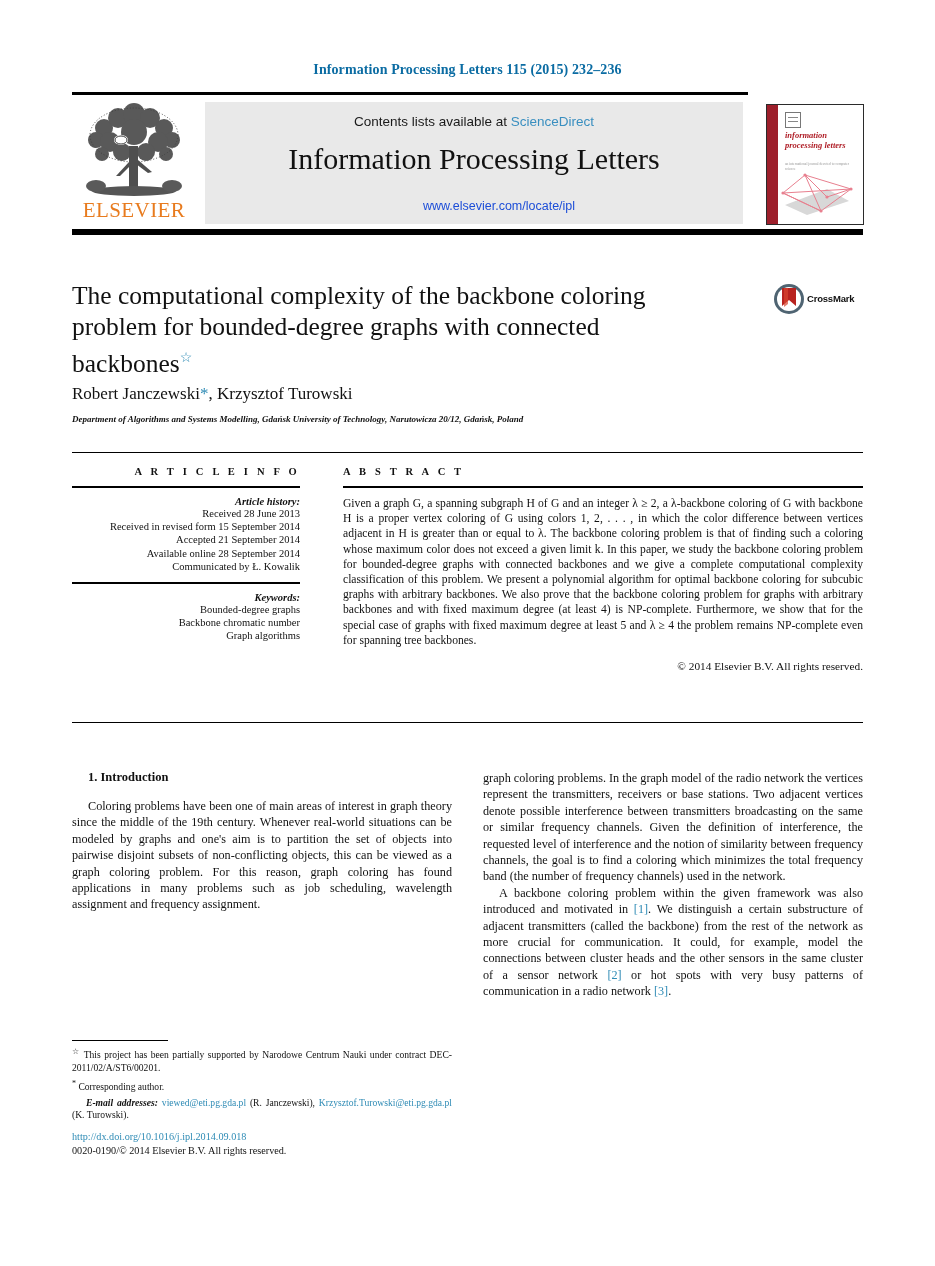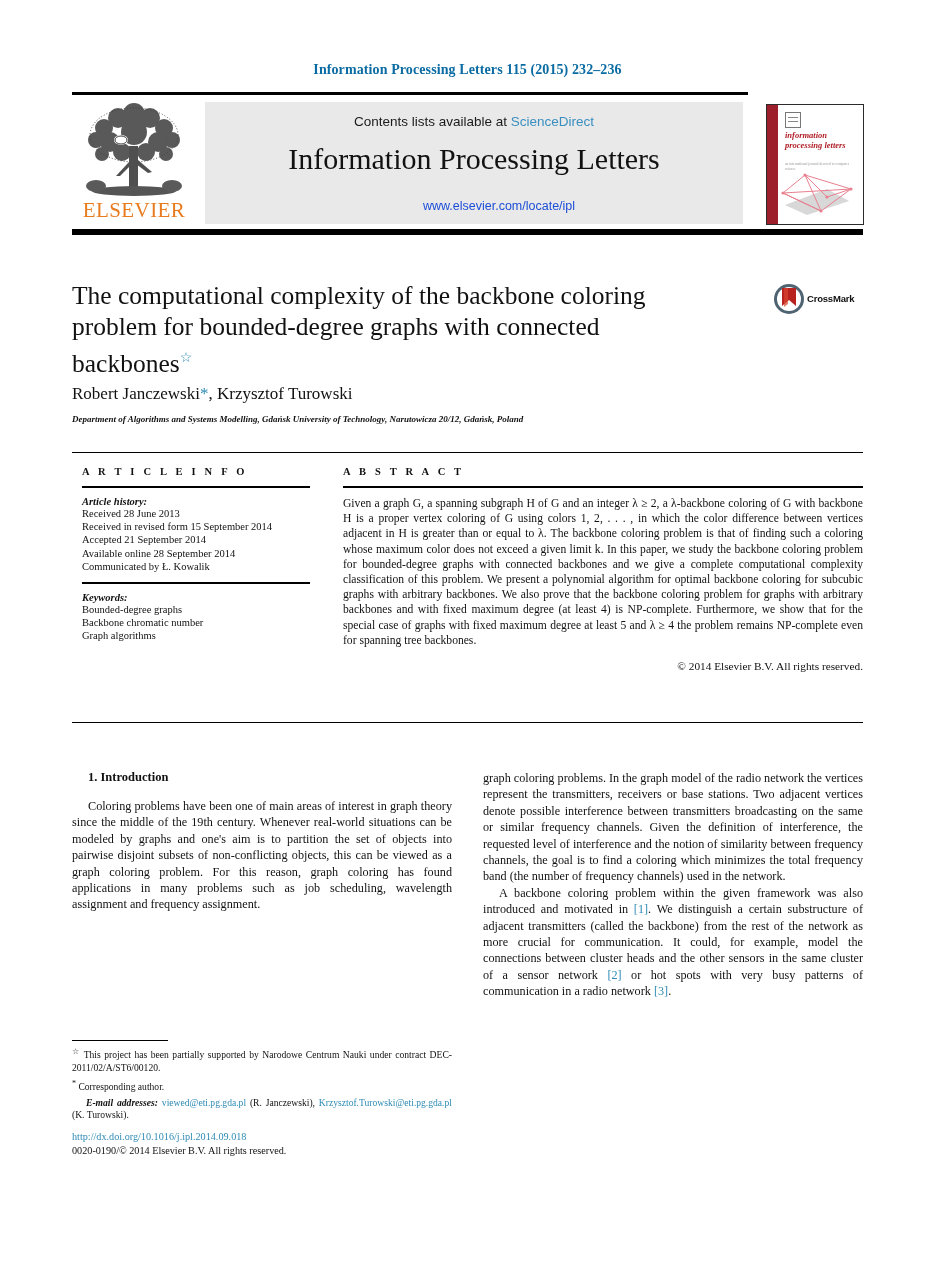--- a/index.html
+++ b/index.html
@@ -201,22 +201,23 @@
     color: #111;
   }
 
   
   .infoabs-rule-top {
     position: absolute; left: 72px; top: 452px;
     width: 791px; height: 1px; background: #000;
   }
   .col-info {
     position: absolute;
-    left: 82px; top: 466px;
+    left: 72px; top: 466px;
     width: 228px;
+    text-align: right;
   }
   .col-abs {
     position: absolute;
     left: 343px; top: 466px;
     width: 520px;
   }
   .sec-head {
     font-family: "Liberation Serif", serif;
     font-weight: bold;
     font-size: 10.5px;
@@ -446,21 +447,21 @@
 
   <div class="body-right">
     <p class="body noindent">graph coloring problems. In the graph model of the radio network the vertices represent the transmitters, receivers or base stations. Two adjacent vertices denote possible interference between transmitters broadcasting on the same or similar frequency channels. Given the definition of interference, the requested level of interference and the notion of similarity between frequency channels, the goal is to find a coloring which minimizes the total frequency band (the number of frequency channels) used in the network.</p>
     <p class="body"><span>A backbone coloring problem within the given framework was also introduced and motivated in </span><span class="ref">[1]</span><span>. We distinguish a certain substructure of adjacent transmitters (called the backbone) from the rest of the network as more crucial for communication. It could, for example, model the connections between cluster heads and the other sensors in the same cluster of a sensor network </span><span class="ref">[2]</span><span> or hot spots with very busy patterns of communication in a radio network </span><span class="ref">[3]</span><span>.</span></p>
   </div>
 
   <div class="fn-rule"></div>
   <div class="footnotes">
     <div class="fn-item">
       <span class="fn-mark">☆</span>
-      <span>This project has been partially supported by Narodowe Centrum Nauki under contract DEC-2011/02/A/ST6/00120.</span>
+      <span>This project has been partially supported by Narodowe Centrum Nauki under contract DEC-2011/02/A/ST6/00201.</span>
     </div>
     <div class="fn-item" style="margin-top:4px">
       <span class="fn-mark">*</span>
       <span>Corresponding author.</span>
     </div>
     <div class="fn-item" style="margin-top:3px; text-indent:14px">
       <span class="fn-em">E-mail addresses:</span>
       <span class="mail">viewed@eti.pg.gda.pl</span>
       <span>(R. Janczewski),</span>
       <span class="mail">Krzysztof.Turowski@eti.pg.gda.pl</span>

